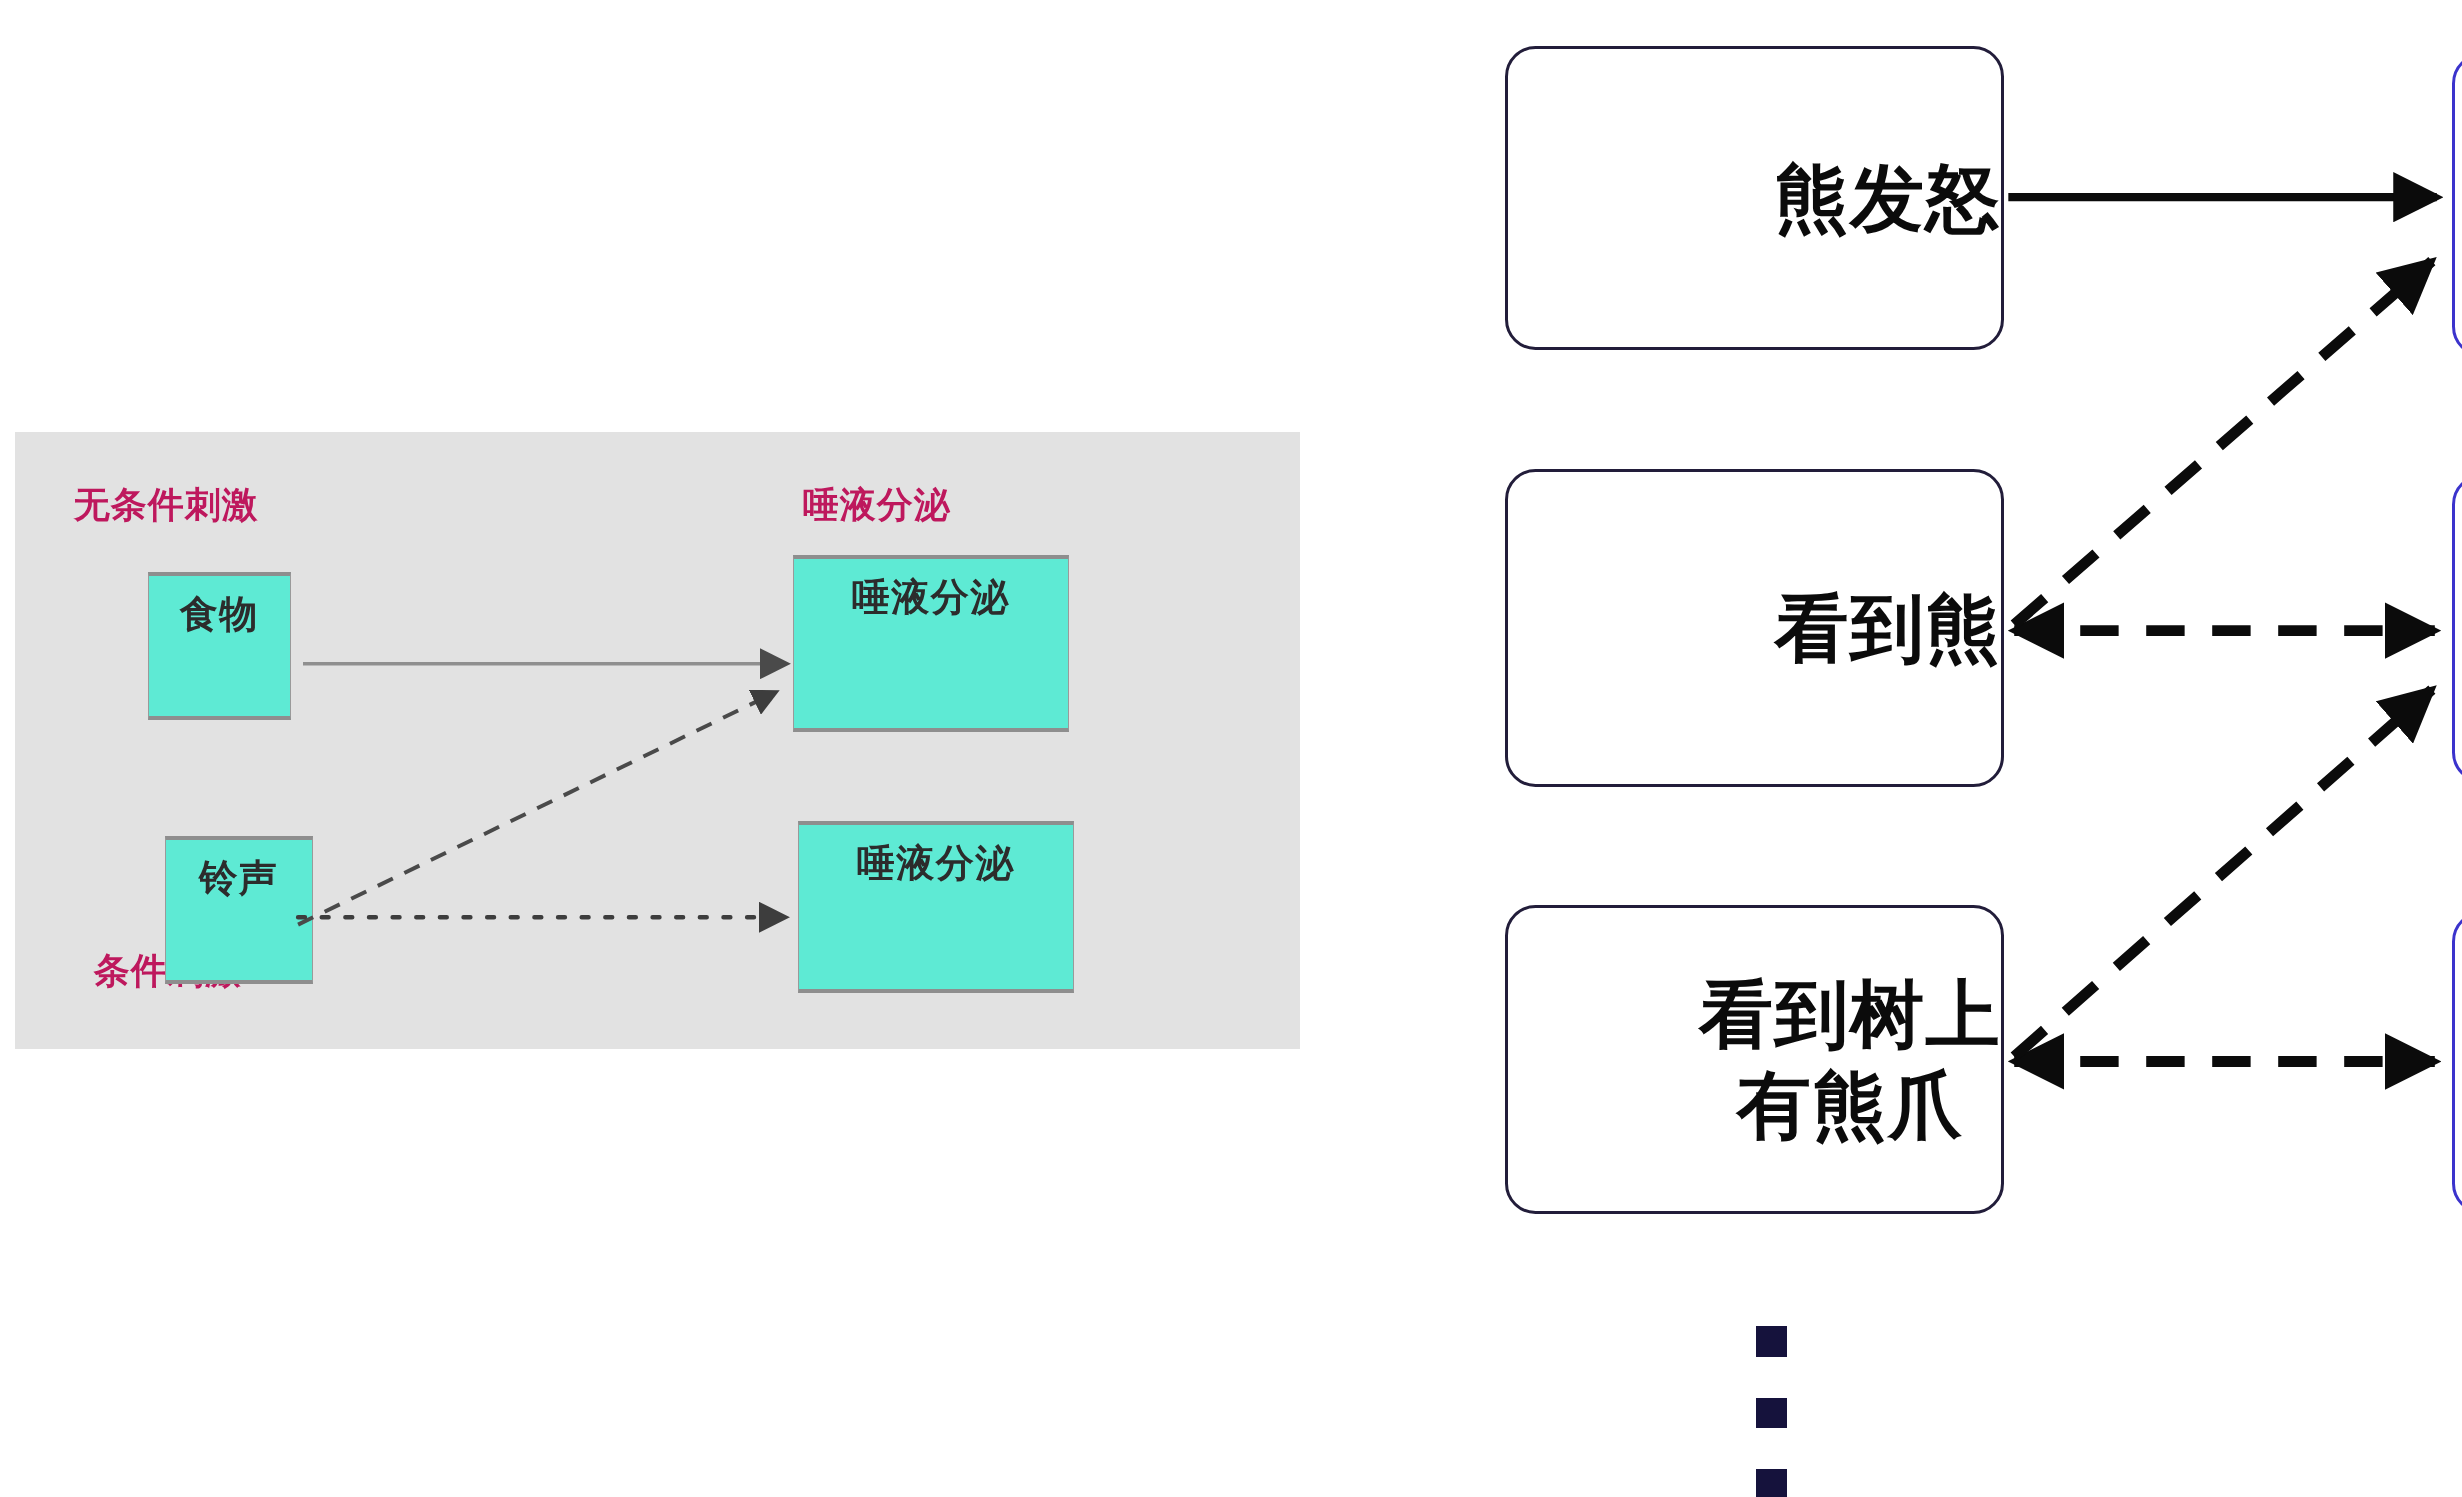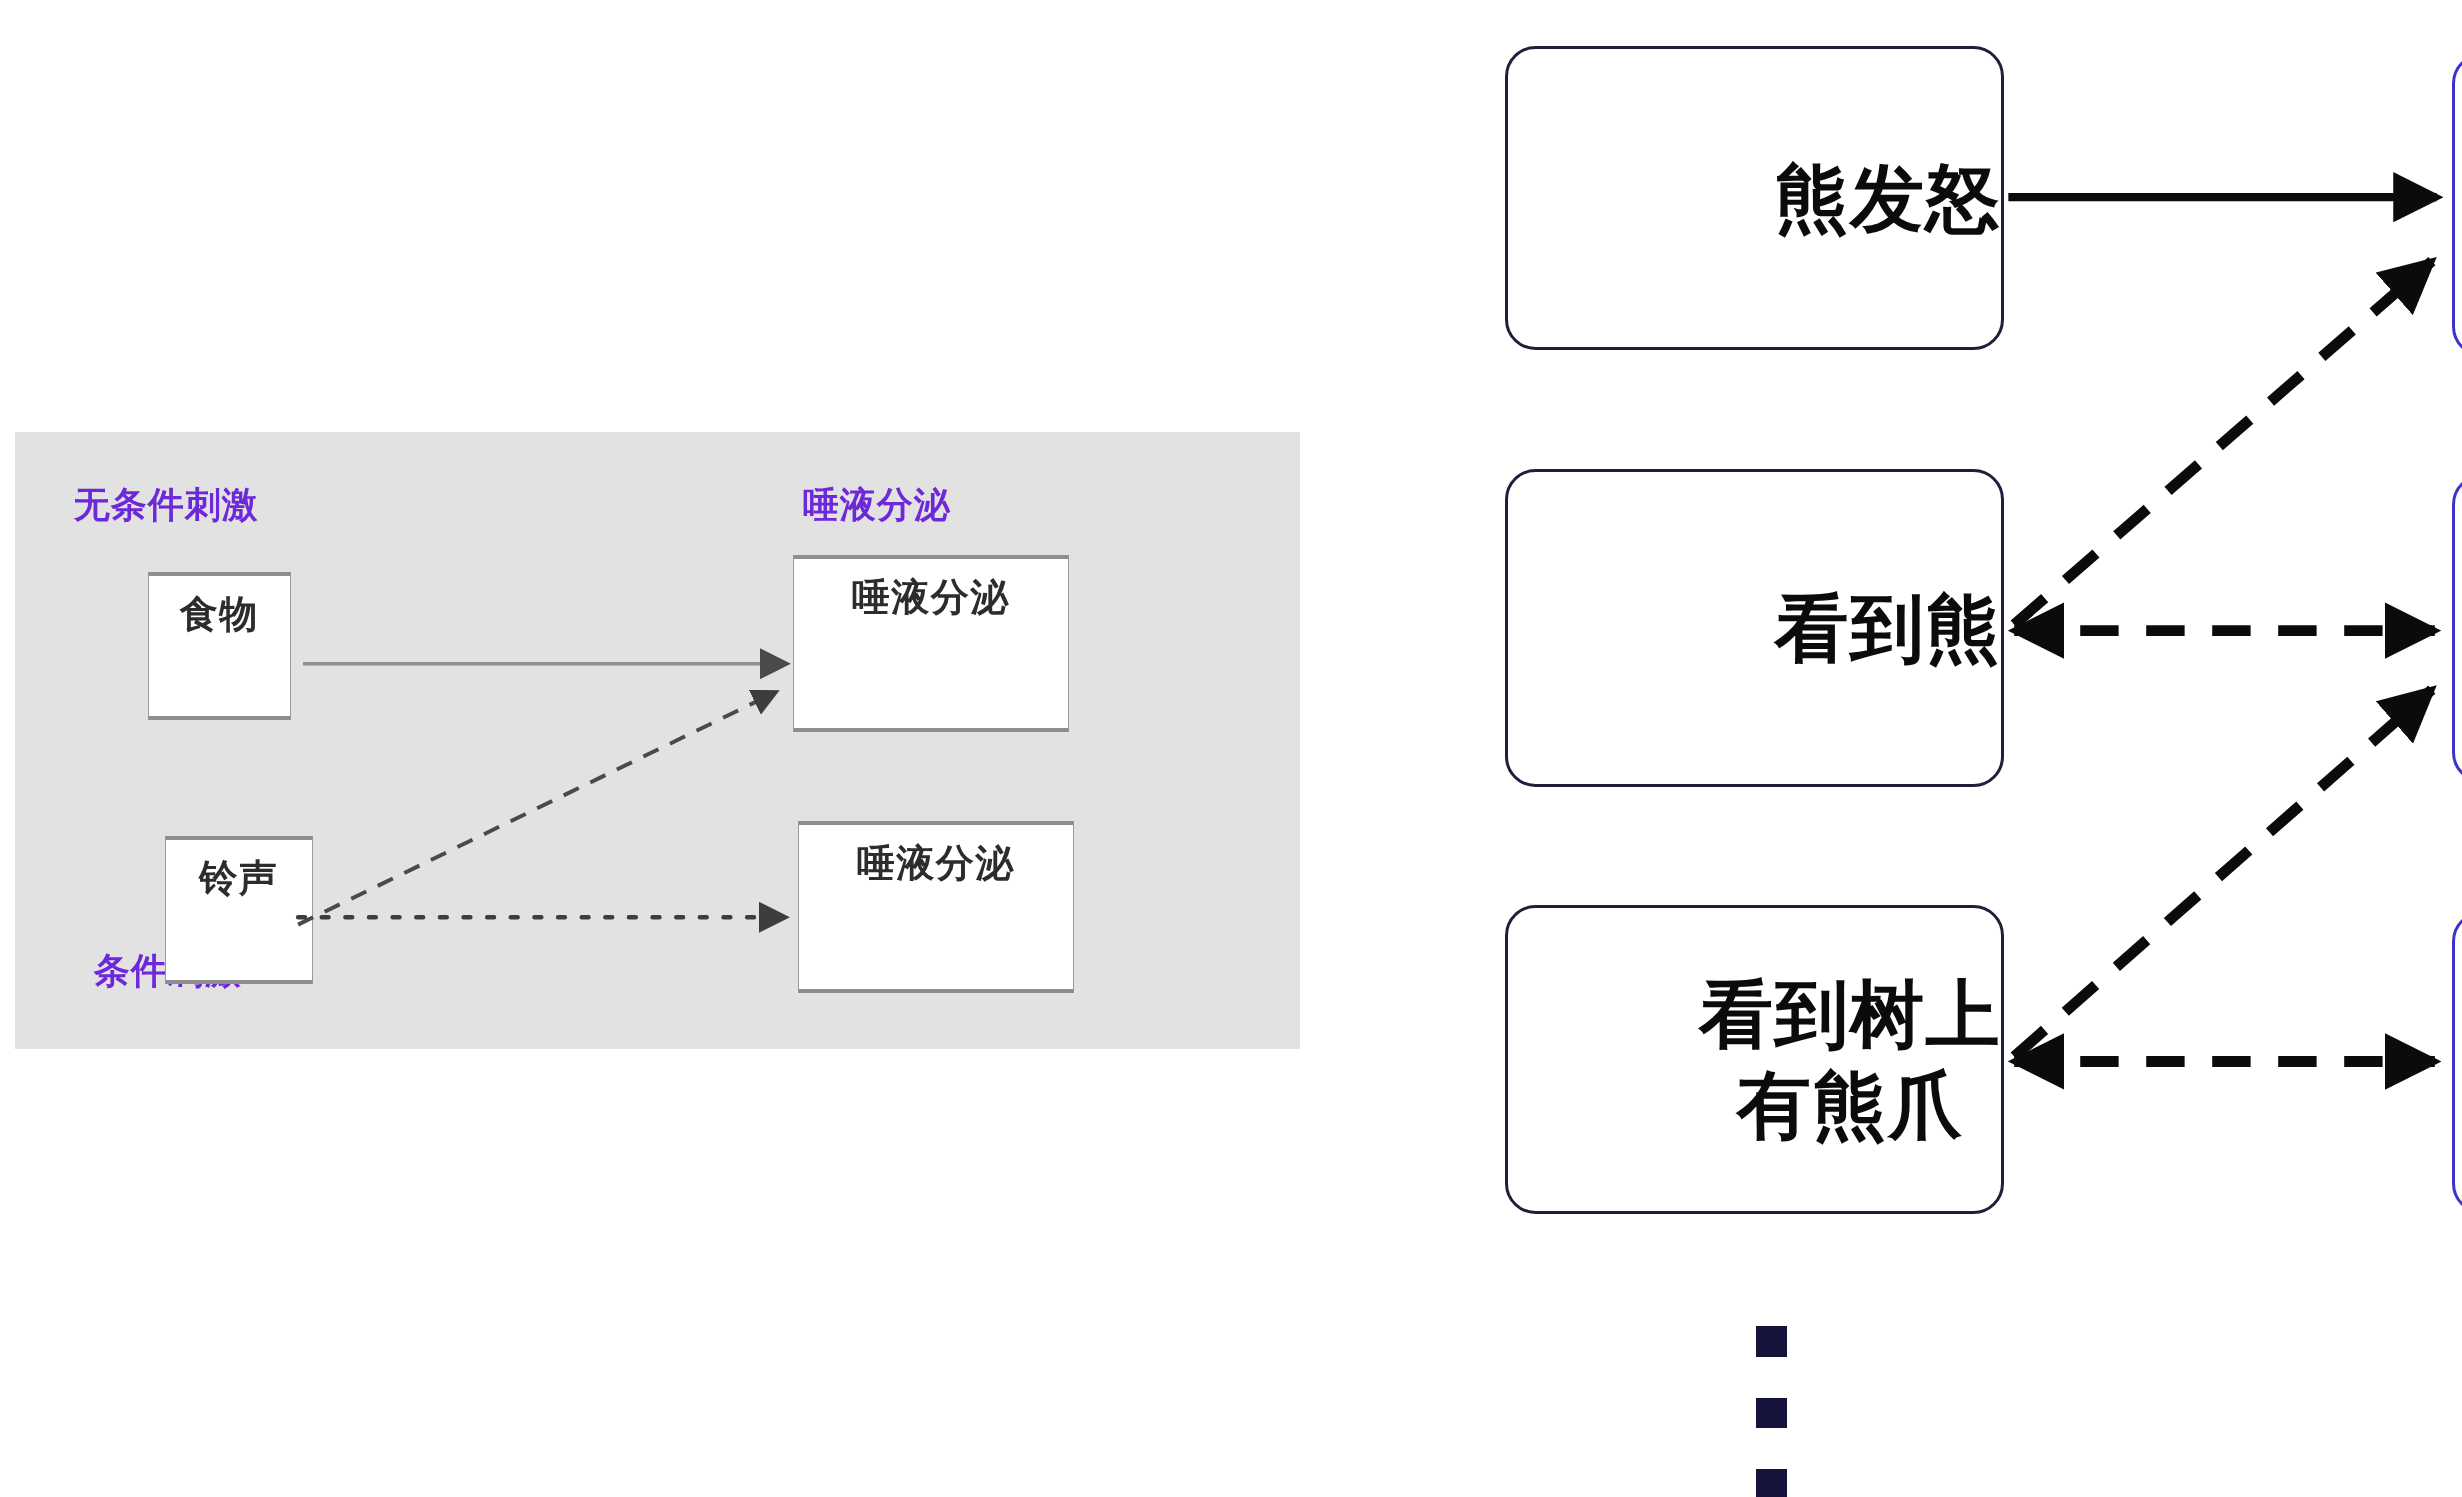--- a/index.html
+++ b/index.html
@@ -13,35 +13,35 @@
   #stage{position:absolute;left:0;top:0;width:3306px;height:1498px;}
 
   
   #left-panel{
     position:absolute;
     left:14.8px;top:432px;width:1285px;height:617px;
     background:#e2e2e2;
   }
   .lp-caption{
     position:absolute;
-    color:#6d28d9;
+    color:#be185d;
     font-size:36px;
     font-weight:700;
     letter-spacing:1px;
     white-space:nowrap;
     font-family:"DejaVu Sans","Liberation Sans",sans-serif;
   }
   #cap-ucs{left:59px;top:49px;}
   #cap-ucr{left:788px;top:49px;}
   #cap-cs{left:79px;top:515px;}
   #cap-cr{left:808px;top:515px;}
 
   .lp-box{
     position:absolute;
-    background:#ffffff;
+    background:#5eead4;
     border:1.5px solid #9a9a9a;
     border-top:4.4px solid #8e8e8e;
     border-bottom:4.4px solid #8e8e8e;
     box-sizing:border-box;
     color:#2c2c2c;
     font-size:38px;
     font-weight:700;
     font-family:"DejaVu Sans","Liberation Sans",sans-serif;
     display:flex;
     align-items:flex-start;

